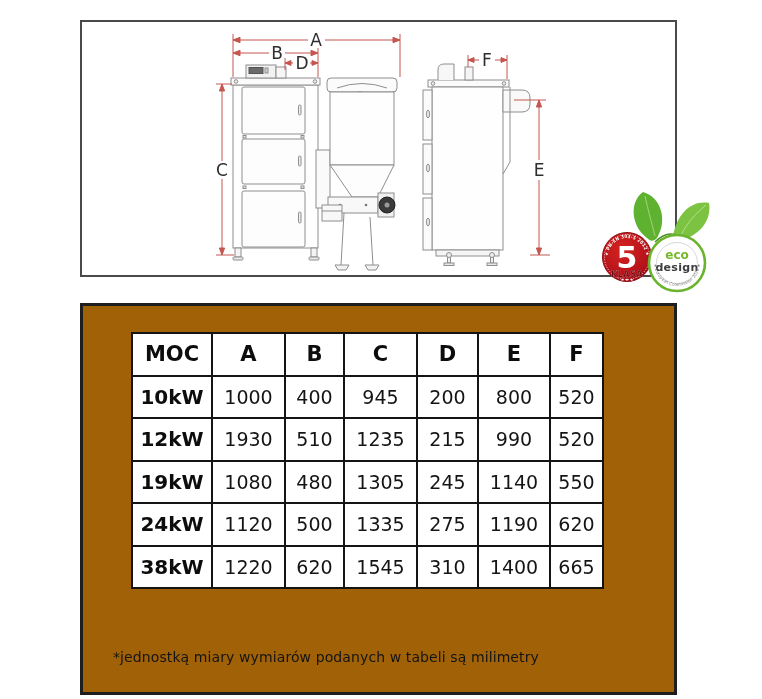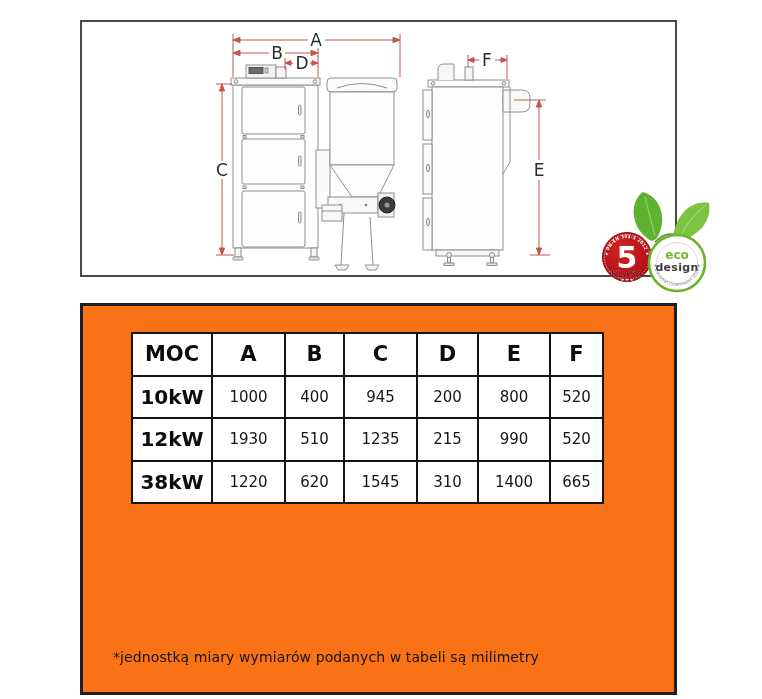--- a/index.html
+++ b/index.html
@@ -11,33 +11,33 @@
   .top-box{
     position:absolute;left:80px;top:20px;width:593px;height:253px;
     border:2px solid #4a4a4a;background:#fff;
   }
   .top-box svg{display:block;}
   .badges{
     position:absolute;left:583px;top:190px;width:140px;height:112px;z-index:3;
   }
   .bottom-box{
     position:absolute;left:80px;top:303px;width:591px;height:386px;
-    border:3px solid #1e1e1e;background:#f97316;
+    border:3px solid #1e1e1e;background:#a16207;
   }
   table.spec-table{
     position:absolute;left:48px;top:26px;
     border-collapse:collapse;table-layout:fixed;
   }
   table.spec-table th,table.spec-table td{
     border:2px solid #141414;text-align:center;vertical-align:middle;
     height:40.5px;padding:0;background:#fff;white-space:nowrap;
   }
   table.spec-table thead th{font-size:21px;font-weight:bold;color:#0d0d0d;}
   table.spec-table tbody th{font-size:20px;font-weight:bold;color:#0d0d0d;}
-  table.spec-table tbody td{font-size:15px;font-weight:normal;color:#141414;margin-top:32px;}
+  table.spec-table tbody td{font-size:19px;font-weight:normal;color:#141414;margin-top:32px;}
   .c-moc{width:80px}.c-a{width:73px}.c-b{width:59px}.c-c{width:73px}
   .c-d{width:61px}.c-e{width:72px}.c-f{width:53px}
   .footnote{
     position:absolute;left:30px;top:343px;font-size:14px;color:#141414;
     letter-spacing:0.1px;
   }
   text{font-family:"DejaVu Sans","Liberation Sans",sans-serif;}
   .dim-label{font-size:17px;fill:#2e2e2e;}
 </style>
 </head>
@@ -270,20 +270,38 @@
         <tr>
           <th>12kW</th>
           <td>1930</td>
           <td>510</td>
           <td>1235</td>
           <td>215</td>
           <td>990</td>
           <td>520</td>
         </tr>
         <tr>
+          <th>19kW</th>
+          <td>1080</td>
+          <td>480</td>
+          <td>1305</td>
+          <td>245</td>
+          <td>1140</td>
+          <td>550</td>
+        </tr>
+        <tr>
+          <th>24kW</th>
+          <td>1120</td>
+          <td>500</td>
+          <td>1335</td>
+          <td>275</td>
+          <td>1190</td>
+          <td>620</td>
+        </tr>
+        <tr>
           <th>38kW</th>
           <td>1220</td>
           <td>620</td>
           <td>1545</td>
           <td>310</td>
           <td>1400</td>
           <td>665</td>
         </tr>
       </tbody>
   </table>

